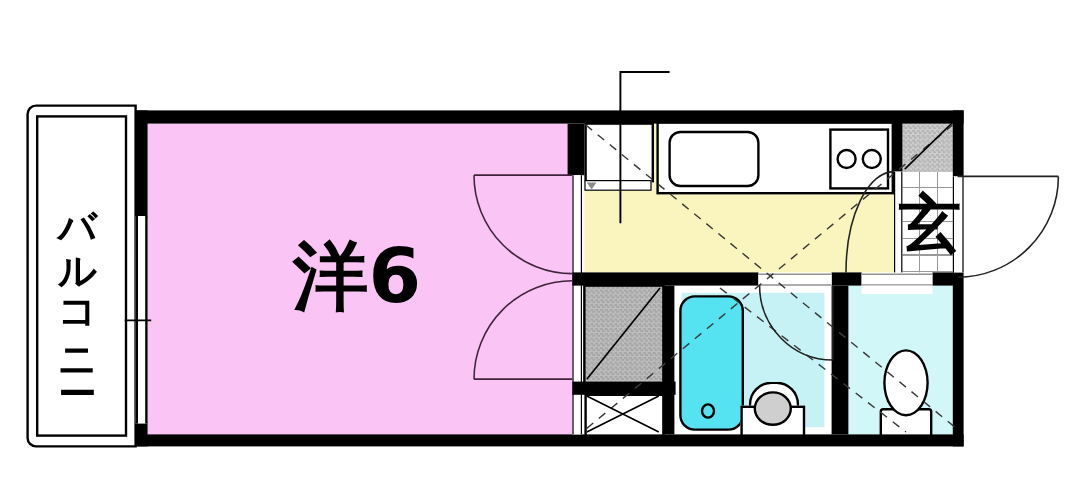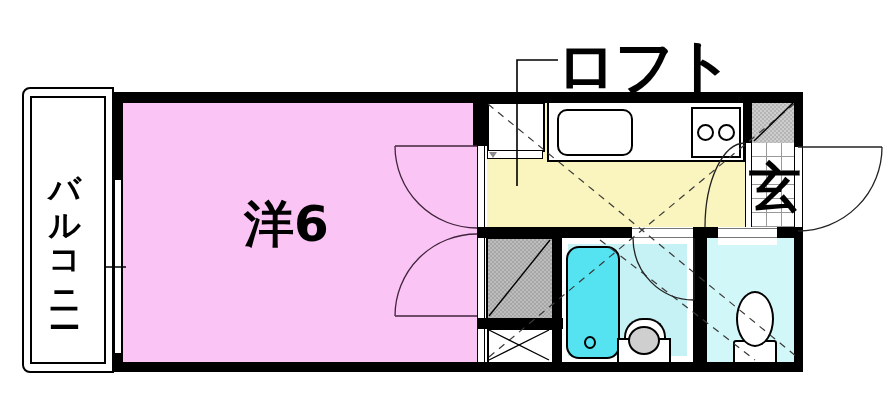--- a/index.html
+++ b/index.html
@@ -152,18 +152,17 @@
 
     <path d="M694,238 L694,300" stroke="#222" stroke-width="1.4" fill="none"></path>
     <path d="M633,238 A61,62 0 0 0 694,300" stroke="#222" stroke-width="1.3" fill="none"></path>
 
     <path d="M798,147 L882,147" stroke="#222" stroke-width="1.4" fill="none"></path>
     <path d="M882,147 A84,84 0 0 1 798,231" stroke="#222" stroke-width="1.3" fill="none"></path>
 
     <path d="M745,143 A40,84 0 0 0 705,227" stroke="#222" stroke-width="1.3" fill="none"></path>
   </svg>
 
-  <div class="lbl" style="left:556px;top:36px;font-size:60px;letter-spacing:-3px;">ロフト</div>
-  <div class="lbl" style="left:244px;top:199px;font-size:50px;">洋6</div>
+  <div class="lbl" style="left:244px;top:199px;font-size:63px;">洋6</div>
   <div class="lbl" style="left:749px;top:161px;font-size:52px;">玄</div>
   <div class="balcony-label abs">バルコニー</div>
 
 </div>
 
 </body></html>

